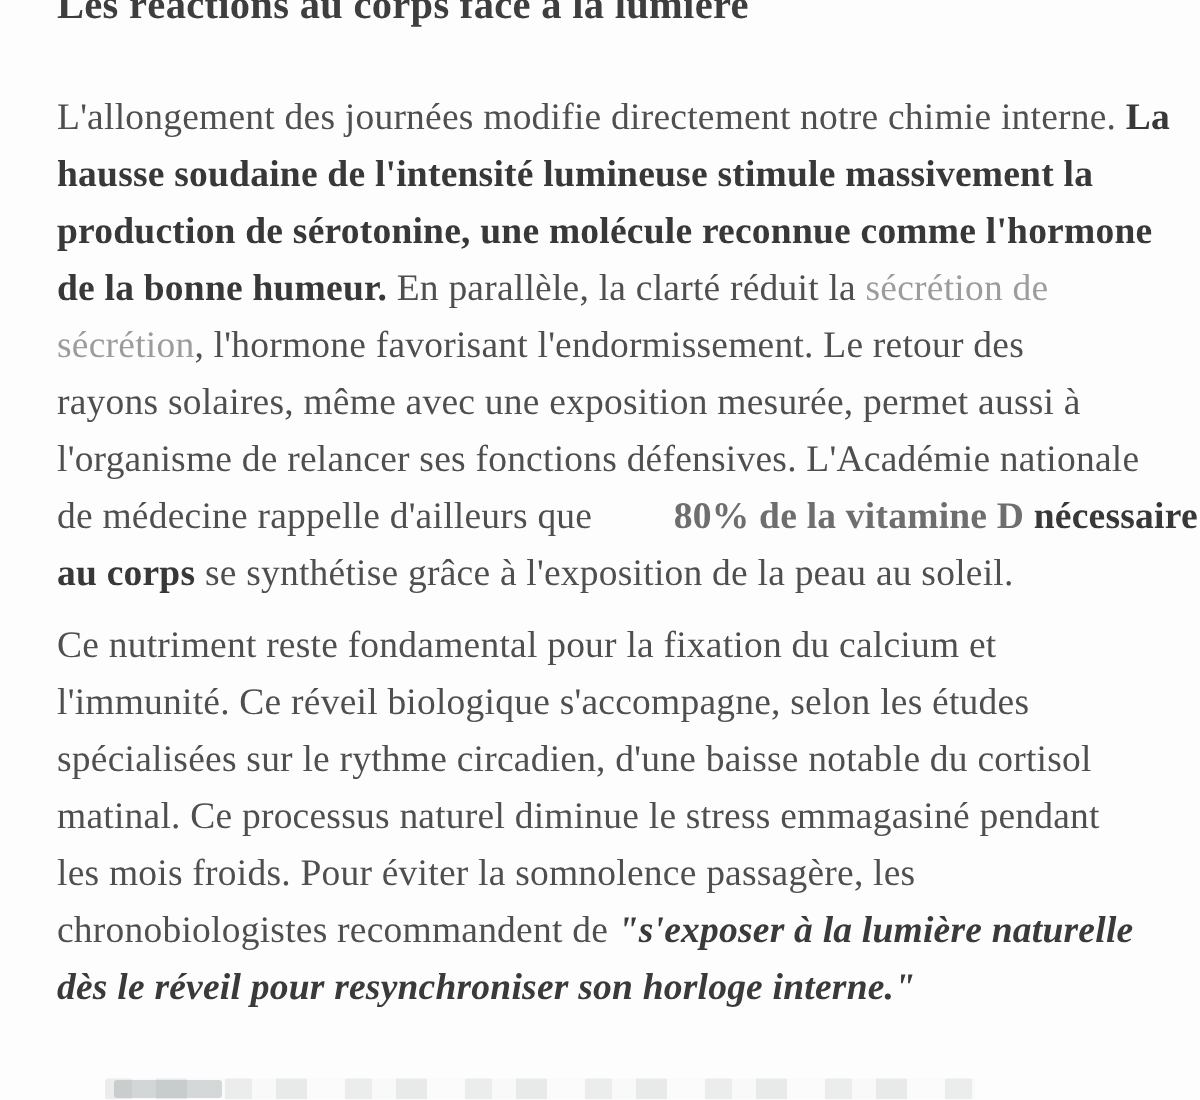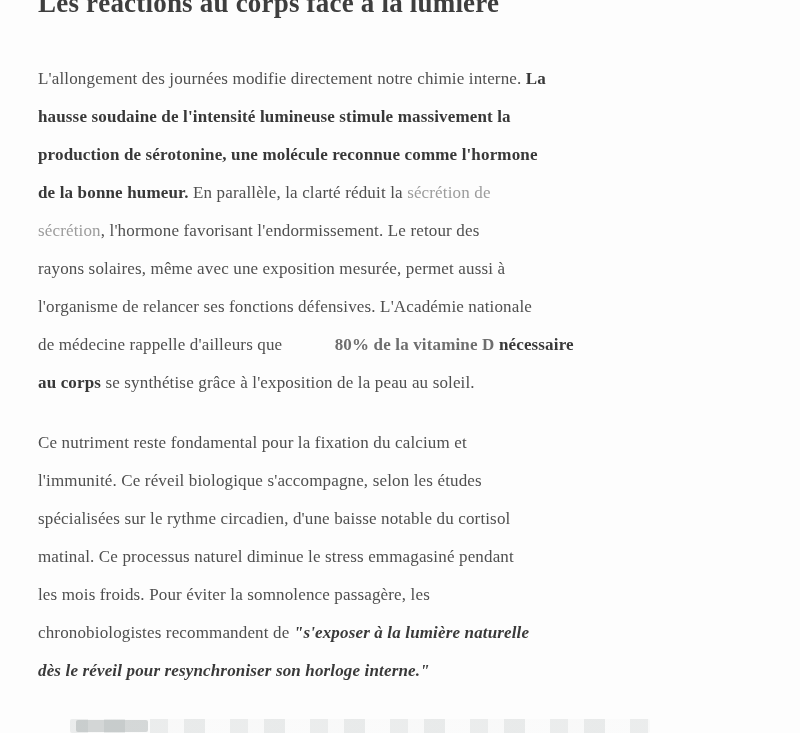--- a/index.html
+++ b/index.html
@@ -23,24 +23,24 @@
   }
   h1.heading {
     margin: -12px 0 0 0;
     font-size: 27px;
     font-weight: 700;
     color: #3e3e3e;
     letter-spacing: 0.2px;
     white-space: nowrap;
   }
   .paragraph { margin-top: 18px; }
-  .paragraph.second { margin-top: 22px; }
+  .paragraph.second { margin-top: 10px; }
   .line {
     line-height: 38px;
-    font-size: 17px;
+    font-size: 25px;
     letter-spacing: 0.15px;
     white-space: nowrap;
     color: #4f4f4f;
   }
   .seg-n  { color: #4f4f4f; }
   .seg-b  { font-weight: 700; color: #383838; }
   .seg-l  { color: #9c9c9c; margin-top: 24px; }
   .seg-lb { color: #6e6e6e; font-weight: 700; margin-left: 48px; }
   .seg-bi { font-weight: 700; font-style: italic; color: #3a3a3a; }
   

